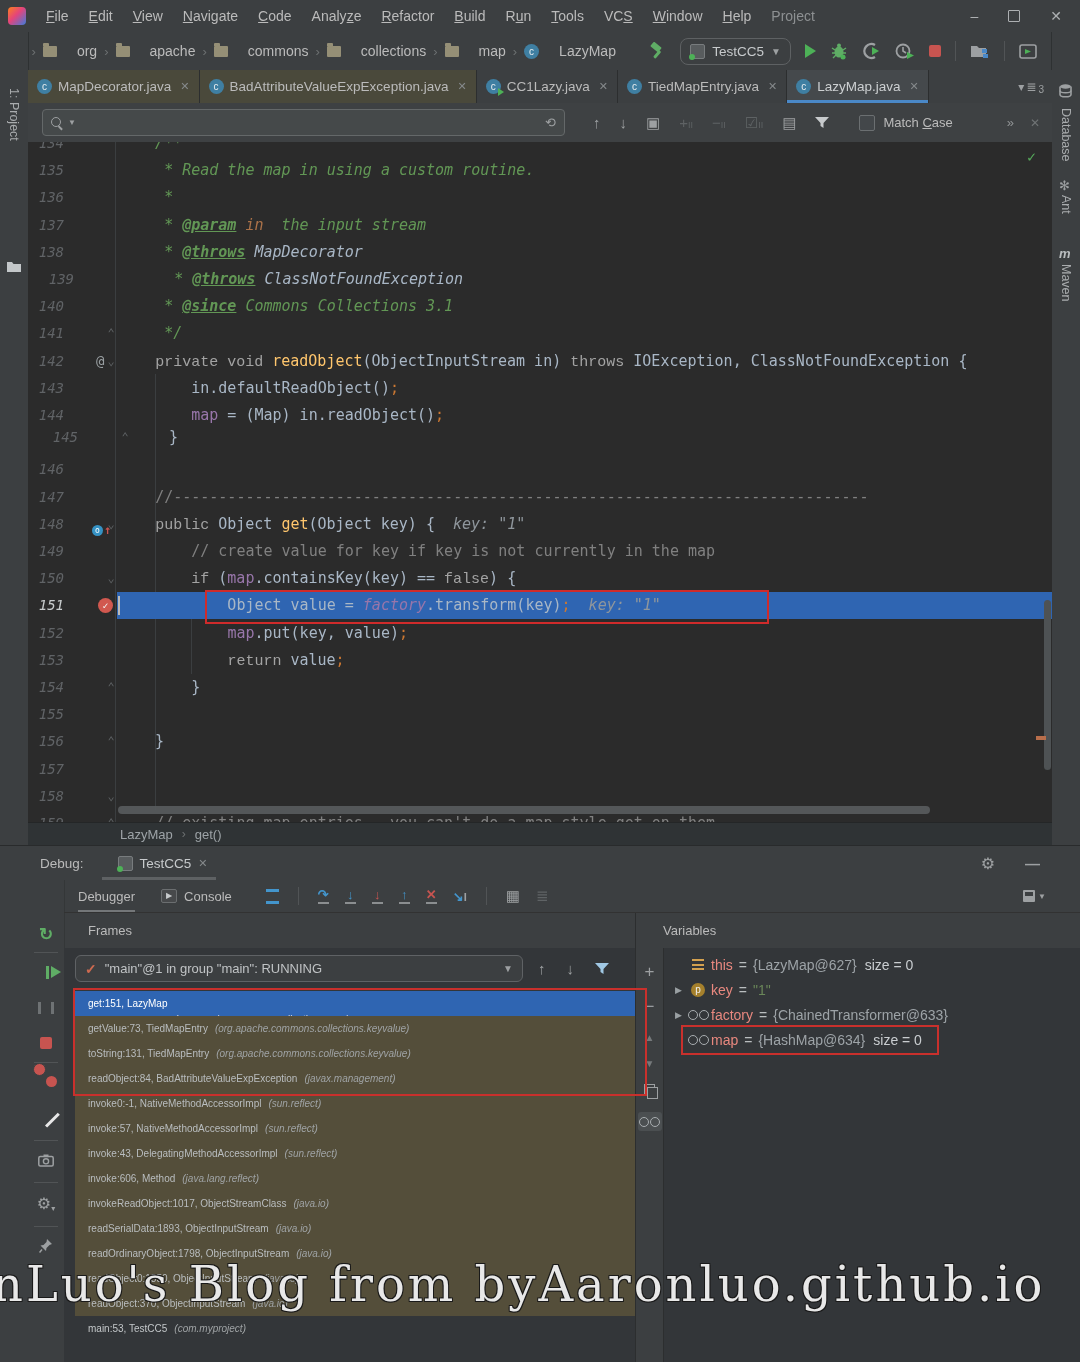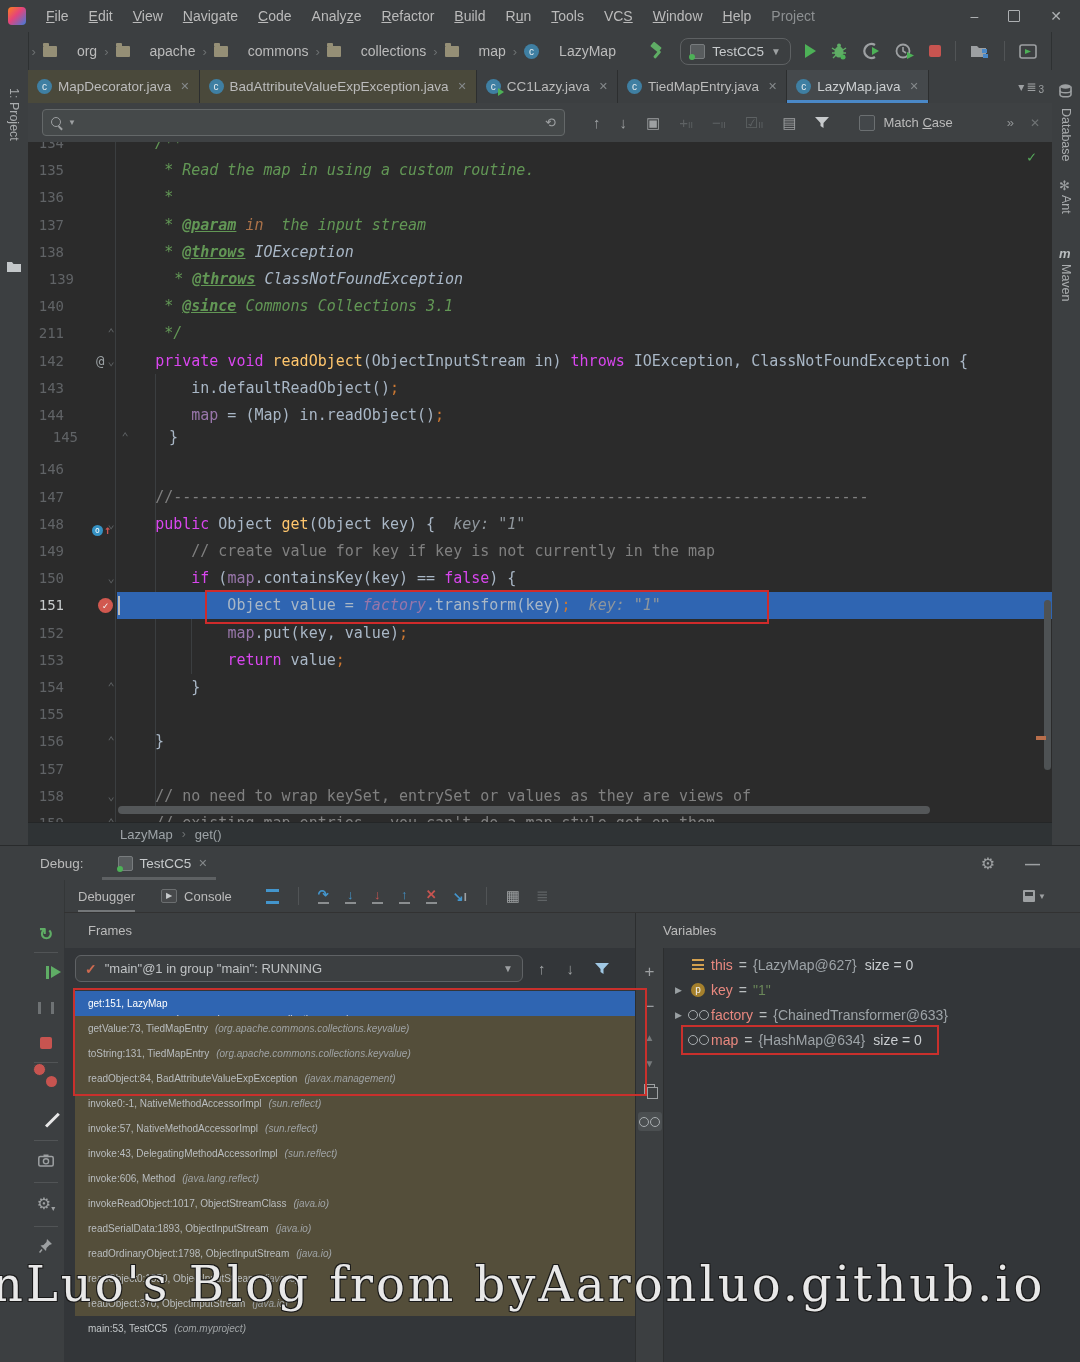--- a/index.html
+++ b/index.html
@@ -74,24 +74,24 @@
   .loupe::before{content:"";position:absolute;left:0;top:0;width:8px;height:8px;border:1.5px solid #9da0a2;border-radius:50%;}
   .loupe::after{content:"";position:absolute;right:0;bottom:0;width:5px;height:1.5px;background:#9da0a2;transform:rotate(45deg);}
 
   
   .editor{position:absolute;top:142px;left:28px;width:1024px;height:680px;background:#2b2b2b;overflow:hidden;
           font-family:"DejaVu Sans Mono",monospace;}
   .gutter-line{position:absolute;left:87px;top:0;bottom:0;width:1px;background:#3b3e40;}
   .iguide{position:absolute;width:1px;background:#3b3e40;}
   .code-line{position:absolute;left:0;width:100%;height:28px;font-size:15px;line-height:27px;white-space:pre;}
   .code-line.sel::before{content:"";position:absolute;left:89px;right:0;top:0;bottom:1px;background:#2f65b2;}
-  .lnum{position:absolute;left:0;width:36px;text-align:right;color:#606366;font-size:14px;}
+  .lnum{position:absolute;left:0;width:36px;text-align:right;color:#606366;font-size:14px;font-style:italic;}
   .sel .lnum{color:#c8cccd;}
   .ct{position:absolute;left:91px;top:0;}
-  .t-p{color:#a9b7c6;} .t-k{color:#d946ef;} .t-m{color:#ffc66d;} .t-f{color:#9876aa;}
+  .t-p{color:#a9b7c6;} .t-k{color:#a3a3a3;font-family:Liberation Mono, monospace;} .t-m{color:#ffc66d;} .t-f{color:#9876aa;}
   .t-fi{color:#9876aa;font-style:italic;} .t-c{color:#808080;}
   .t-j{color:#629755;font-style:italic;} .t-jt{color:#629755;font-style:italic;font-weight:bold;text-decoration:underline;}
   .t-jv{color:#ab7249;font-style:italic;} .t-jr{color:#a9b7c6;font-style:italic;}
   .t-h{color:#8f969c;font-style:italic;} .t-sc{color:#cc7832;}
   .fold{position:absolute;left:76px;width:14px;text-align:center;color:#5f6365;font-size:12px;}
   .g-at{position:absolute;left:68px;color:#9aa0a3;font-size:14px;}
   .g-bp{position:absolute;left:70px;top:6px;width:15px;height:15px;border-radius:50%;background:#d1584f;
         color:#f2f2f2;font-size:10px;line-height:15px;text-align:center;}
   .g-ovr{position:absolute;left:64px;top:6px;display:flex;align-items:center;}
   .g-ovr .dot{width:11px;height:11px;border-radius:50%;background:#3592c4;color:#fff;font-size:8px;line-height:11px;text-align:center;}
@@ -398,41 +398,41 @@
 
 <div class="editor">
   <div class="gutter-line"></div>
   <div class="iguide" style="left:127px;top:232px;height:436px;"></div>
   <div class="iguide" style="left:163px;top:450px;height:82px;"></div>
   <div id="code-area">
       <div class="code-line" style="top: -12px;"><span class="lnum">134</span><span class="ct"><span class="t-j">    /**</span></span></div>
       <div class="code-line" style="top: 15.2px;"><span class="lnum">135</span><span class="ct"><span class="t-j">     * Read the map in using a custom routine.</span></span></div>
       <div class="code-line" style="top: 42.4px;"><span class="lnum">136</span><span class="ct"><span class="t-j">     *</span></span></div>
       <div class="code-line" style="top: 69.6px;"><span class="lnum">137</span><span class="ct"><span class="t-j">     * </span><span class="t-jt">@param</span><span class="t-j"> </span><span class="t-jv">in</span><span class="t-j">  the input stream</span></span></div>
-      <div class="code-line" style="top: 96.8px;"><span class="lnum">138</span><span class="ct"><span class="t-j">     * </span><span class="t-jt">@throws</span><span class="t-j"> </span><span class="t-jr">IOException</span></span></div>
+      <div class="code-line" style="top: 96.8px;"><span class="lnum">138</span><span class="ct"><span class="t-j">     * </span><span class="t-jt">@throws</span><span class="t-j"> </span><span class="t-jr">MapDecorator</span></span></div>
       <div class="code-line" style="top: 124px; margin-left: 10px;"><span class="lnum">139</span><span class="ct"><span class="t-j">     * </span><span class="t-jt">@throws</span><span class="t-j"> </span><span class="t-jr">ClassNotFoundException</span></span></div>
       <div class="code-line" style="top: 151.2px;"><span class="lnum">140</span><span class="ct"><span class="t-j">     * </span><span class="t-jt">@since</span><span class="t-j"> Commons Collections 3.1</span></span></div>
-      <div class="code-line" style="top: 178.4px;"><span class="lnum">211</span><span class="fold">⌃</span><span class="ct"><span class="t-j">     */</span></span></div>
+      <div class="code-line" style="top: 178.4px;"><span class="lnum">141</span><span class="fold">⌃</span><span class="ct"><span class="t-j">     */</span></span></div>
       <div class="code-line" style="top: 205.6px;"><span class="lnum">142</span><span class="g-at">@</span><span class="fold">⌄</span><span class="ct"><span class="t-p">    </span><span class="t-k">private</span><span class="t-p"> </span><span class="t-k">void</span><span class="t-p"> </span><span class="t-m">readObject</span><span class="t-p">(ObjectInputStream in) </span><span class="t-k">throws</span><span class="t-p"> IOException, ClassNotFoundException {</span></span></div>
       <div class="code-line" style="top: 232.8px;"><span class="lnum">143</span><span class="ct"><span class="t-p">        in.defaultReadObject()</span><span class="t-sc">;</span></span></div>
       <div class="code-line" style="top: 260px;"><span class="lnum">144</span><span class="ct"><span class="t-p">        </span><span class="t-f">map</span><span class="t-p"> = (Map) in.readObject()</span><span class="t-sc">;</span></span></div>
       <div class="code-line" style="top: 282px; margin-left: 14px;"><span class="lnum">145</span><span class="fold">⌃</span><span class="ct"><span class="t-p">    }</span></span></div>
       <div class="code-line" style="top: 314.4px;"><span class="lnum">146</span><span class="ct"></span></div>
       <div class="code-line" style="top: 341.6px;"><span class="lnum">147</span><span class="ct"><span class="t-p">    </span><span class="t-c">//-----------------------------------------------------------------------------</span></span></div>
       <div class="code-line" style="top: 368.8px;"><span class="lnum">148</span><span class="g-ovr"><span class="dot">o</span><span class="arr">↑</span></span><span class="fold">⌄</span><span class="ct"><span class="t-p">    </span><span class="t-k">public</span><span class="t-p"> Object </span><span class="t-m">get</span><span class="t-p">(Object key) {</span><span class="t-h">  key: "1"</span></span></div>
       <div class="code-line" style="top: 396px;"><span class="lnum">149</span><span class="ct"><span class="t-p">        </span><span class="t-c">// create value for key if key is not currently in the map</span></span></div>
       <div class="code-line" style="top: 423.2px;"><span class="lnum">150</span><span class="fold">⌄</span><span class="ct"><span class="t-p">        </span><span class="t-k">if</span><span class="t-p"> (</span><span class="t-f">map</span><span class="t-p">.containsKey(key) == </span><span class="t-k">false</span><span class="t-p">) {</span></span></div>
       <div class="code-line sel" style="top: 450.4px;"><span class="lnum">151</span><span class="g-bp">✓</span><span class="caret"></span><span class="ct"><span class="t-p">            Object value = </span><span class="t-fi">factory</span><span class="t-p">.transform(key)</span><span class="t-sc">;</span><span class="t-h">  key: "1"</span></span><span class="line-redbox"></span></div>
       <div class="code-line" style="top: 477.6px;"><span class="lnum">152</span><span class="ct"><span class="t-p">            </span><span class="t-f">map</span><span class="t-p">.put(key, value)</span><span class="t-sc">;</span></span></div>
       <div class="code-line" style="top: 504.8px;"><span class="lnum">153</span><span class="ct"><span class="t-p">            </span><span class="t-k">return</span><span class="t-p"> value</span><span class="t-sc">;</span></span></div>
       <div class="code-line" style="top: 532px;"><span class="lnum">154</span><span class="fold">⌃</span><span class="ct"><span class="t-p">        }</span></span></div>
       <div class="code-line" style="top: 559.2px;"><span class="lnum">155</span></div>
       <div class="code-line" style="top: 586.4px;"><span class="lnum">156</span><span class="fold">⌃</span><span class="ct"><span class="t-p">    }</span></span></div>
       <div class="code-line" style="top: 613.6px;"><span class="lnum">157</span><span class="ct"></span></div>
-      <div class="code-line" style="top: 640.8px;"><span class="lnum">158</span><span class="fold">⌄</span><span class="ct"><span class="t-p">    </span><span class="t-c">// no need to wrap keySet, entrySet or values as they are views of</span></span></div>
+      <div class="code-line" style="top: 640.8px;"><span class="lnum">158</span><span class="fold">⌄</span></div>
       <div class="code-line" style="top: 668px;"><span class="lnum">159</span><span class="fold">⌃</span><span class="ct"><span class="t-p">    </span><span class="t-c">// existing map entries - you can't do a map style get on them</span></span></div>
     </div>
   <div class="vthumb"></div>
   <div class="stripe-mark"></div>
   <div class="ed-check">✓</div>
   <div class="hscroll"></div>
 </div>
 
 <div class="ed-breadcrumb">
   <span>LazyMap</span>

